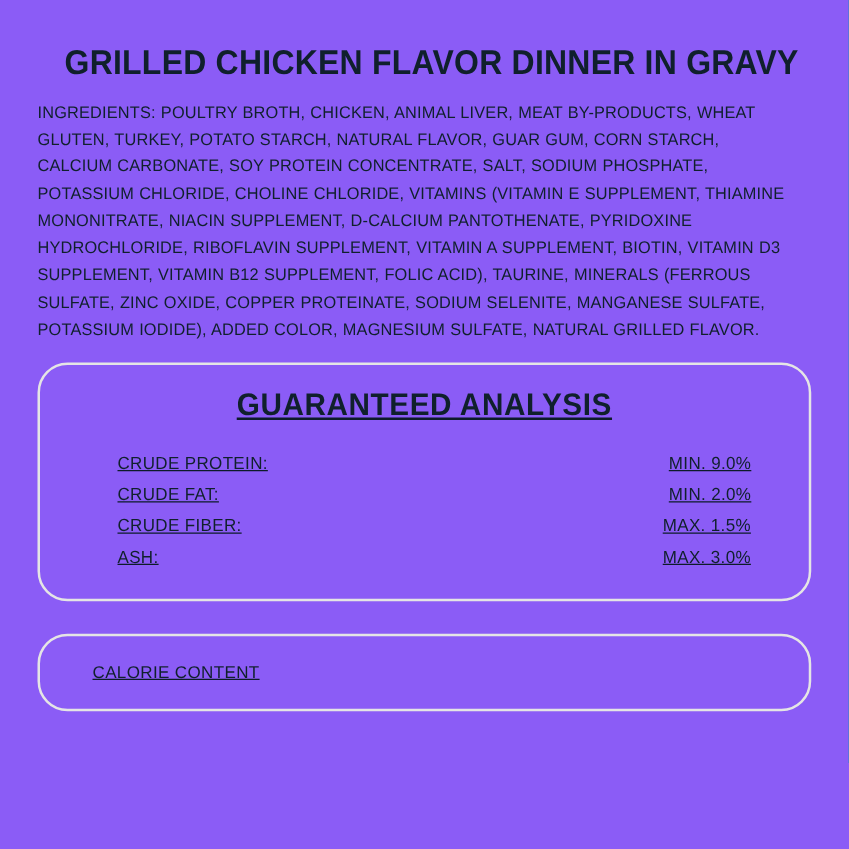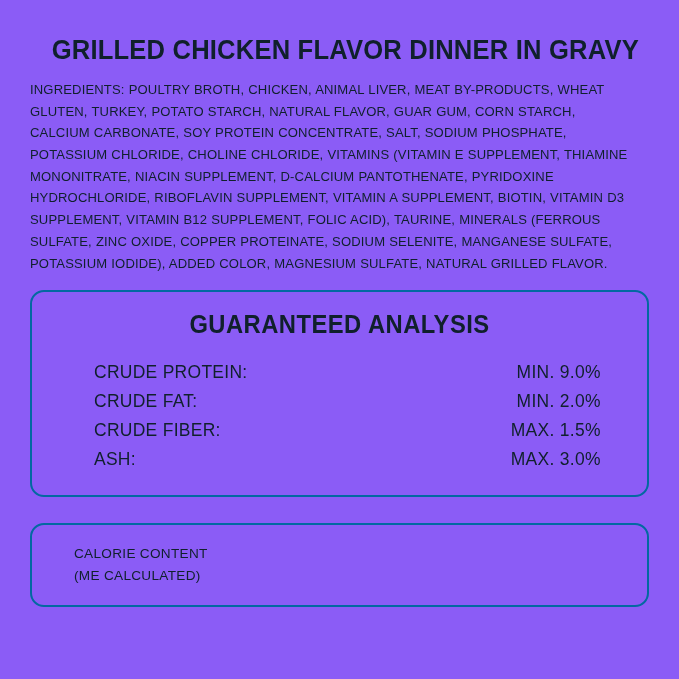--- a/index.html
+++ b/index.html
@@ -42,23 +42,24 @@
     color: #10202c;
     text-transform: uppercase;
     text-align: left;
     transform: scaleX(0.975);
     transform-origin: left top;
     margin: 0 0 16px 0;
     word-spacing: 0.3px;
     hyphens: none;
   }
   .panel {
-    border: 2px solid #0369a1;
-    border-radius: 14px;
+    border: 2px solid #e5e5e5;
+    border-radius: 24px;
     box-sizing: border-box;
+    text-decoration: underline;
   }
   .panel-analysis {
     margin-top: 6px;
     padding: 12px 20px 22px 20px;
   }
   .panel-title {
     text-align: center;
     font-size: 25px;
     font-weight: 700;
     letter-spacing: 0.5px;
@@ -67,21 +68,21 @@
     transform: scaleX(0.95);
     margin: 6px 0 18px 0;
   }
   .rows {
     padding: 0 26px 0 42px;
   }
   .row {
     display: flex;
     justify-content: space-between;
     align-items: baseline;
-    font-size: 18px;
+    font-size: 14px;
     letter-spacing: 0.3px;
     line-height: 1.0;
     text-transform: uppercase;
     padding: 5.5px 0;
     color: #10202c;
   }
   .row .nutrient {
     text-align: left;
     transform: scaleX(0.97);
     transform-origin: left center;
@@ -144,20 +145,19 @@
         <span class="nutrient">ASH:</span>
         <span class="value">MAX. 3.0%</span>
       </div>
     </div>
   </div>
 
   <div class="panel panel-calorie">
     <div class="cal-wrap">
       <div class="cal-left">
         <span class="cal-line">CALORIE CONTENT</span>
-        <span class="cal-line">(ME CALCULATED)</span>
       </div>
       <div class="cal-right">
       </div>
     </div>
   </div>
 
 </div>
 
 </body></html>

